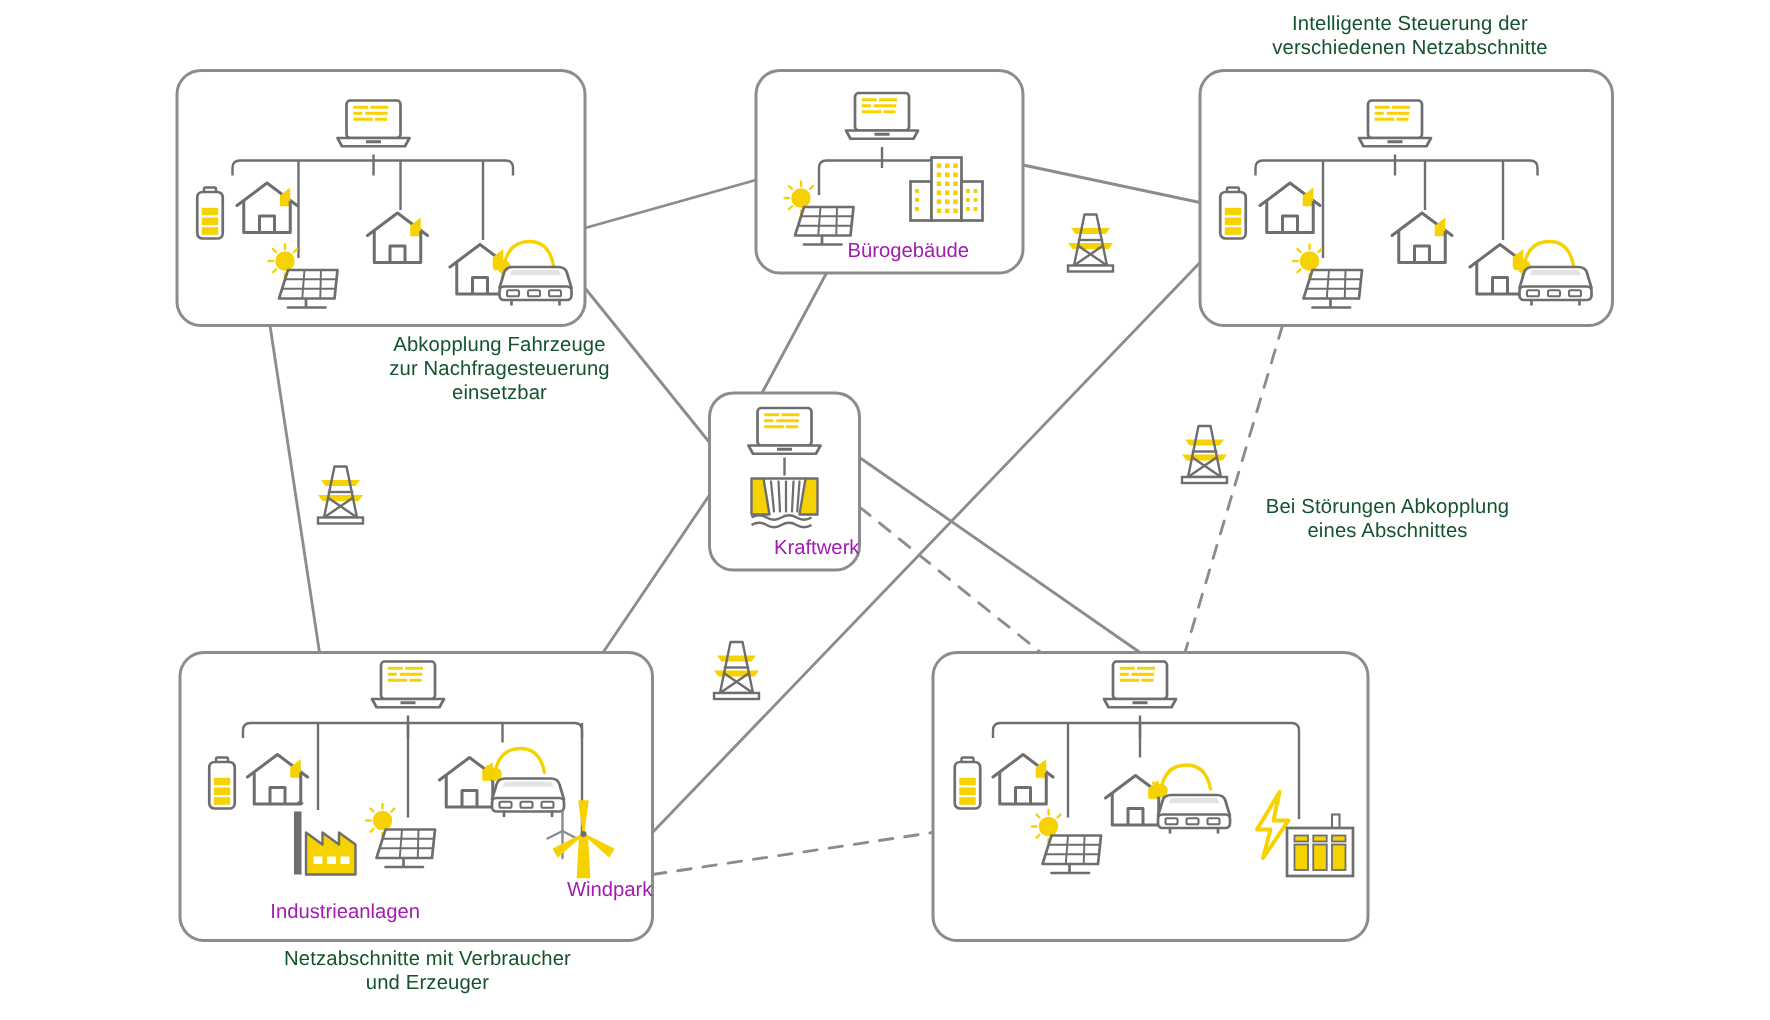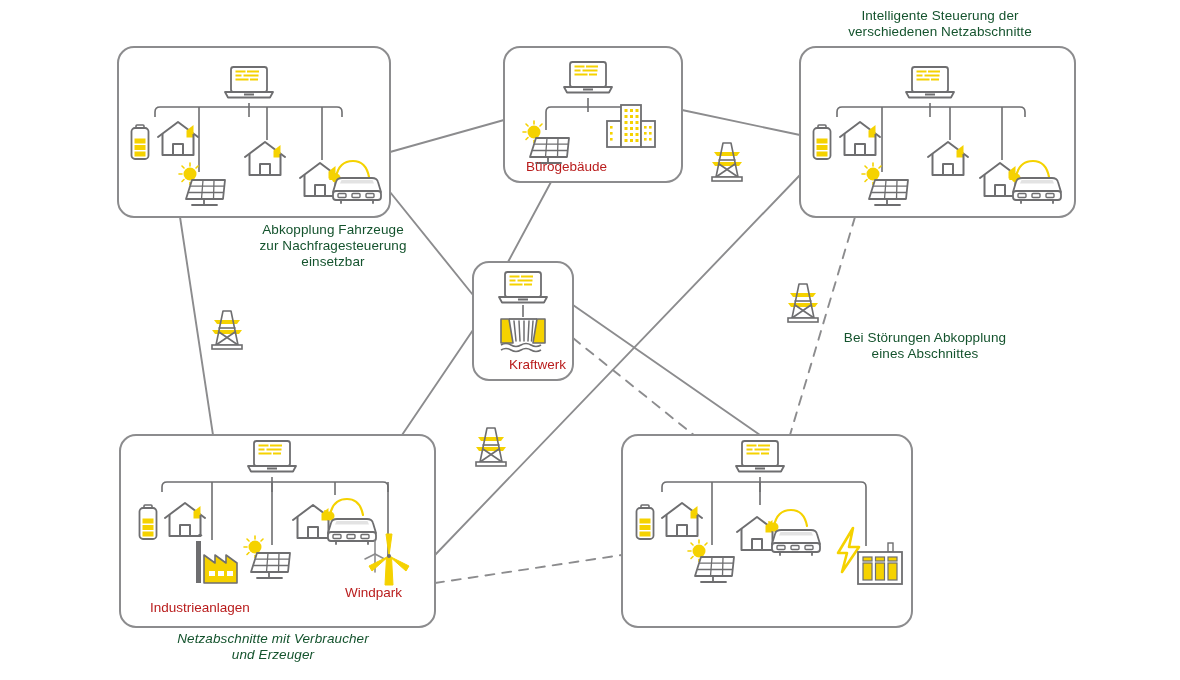--- a/index.html
+++ b/index.html
@@ -19,24 +19,24 @@
     position: absolute;
     color: #14532d;
     font-size: 13.5px;
     line-height: 16px;
     text-align: center;
     white-space: pre-line;
     letter-spacing: 0.1px;
   }
   .inlbl {
     position: absolute;
-    color: #b91c1c;
+    color: #a21caf;
     font-size: 13.5px;
     line-height: 16px;
-    text-align: left;
+    text-align: right;
     white-space: nowrap;
   }
 </style>
 </head>
 <body>
 
 <div id="stage">
   <svg id="net" viewBox="0 0 1180 680">
     <defs>
       <g id="g-laptop">
@@ -323,20 +323,20 @@
     </g>
   </svg>
 
   <div class="cap" style="left:795px; top:8px; width:290px;">Intelligente Steuerung der
 verschiedenen Netzabschnitte</div>
   <div class="cap" style="left:188px; top:222px; width:290px;">Abkopplung Fahrzeuge
 zur Nachfragesteuerung
 einsetzbar</div>
   <div class="cap" style="left:805px; top:330px; width:240px;">Bei Störungen Abkopplung
 eines Abschnittes</div>
-  <div class="cap" style="left:118px; top:631px; width:310px;font-style:italic;">Netzabschnitte mit Verbraucher
+  <div class="cap" style="left:130px; top:631px; width:310px;">Netzabschnitte mit Verbraucher
 und Erzeuger</div>
 
   <div class="inlbl" style="left:526px; top:159px; width:120px;">Bürogebäude</div>
-  <div class="inlbl" style="left:473px; top:357px; width:100px;margin-left:36px;">Kraftwerk</div>
+  <div class="inlbl" style="left:473px; top:357px; width:100px;">Kraftwerk</div>
   <div class="inlbl" style="left:150px; top:600px; width:130px;">Industrieanlagen</div>
   <div class="inlbl" style="left:345px; top:585px; width:90px;">Windpark</div>
 </div>
 
 </body></html>

